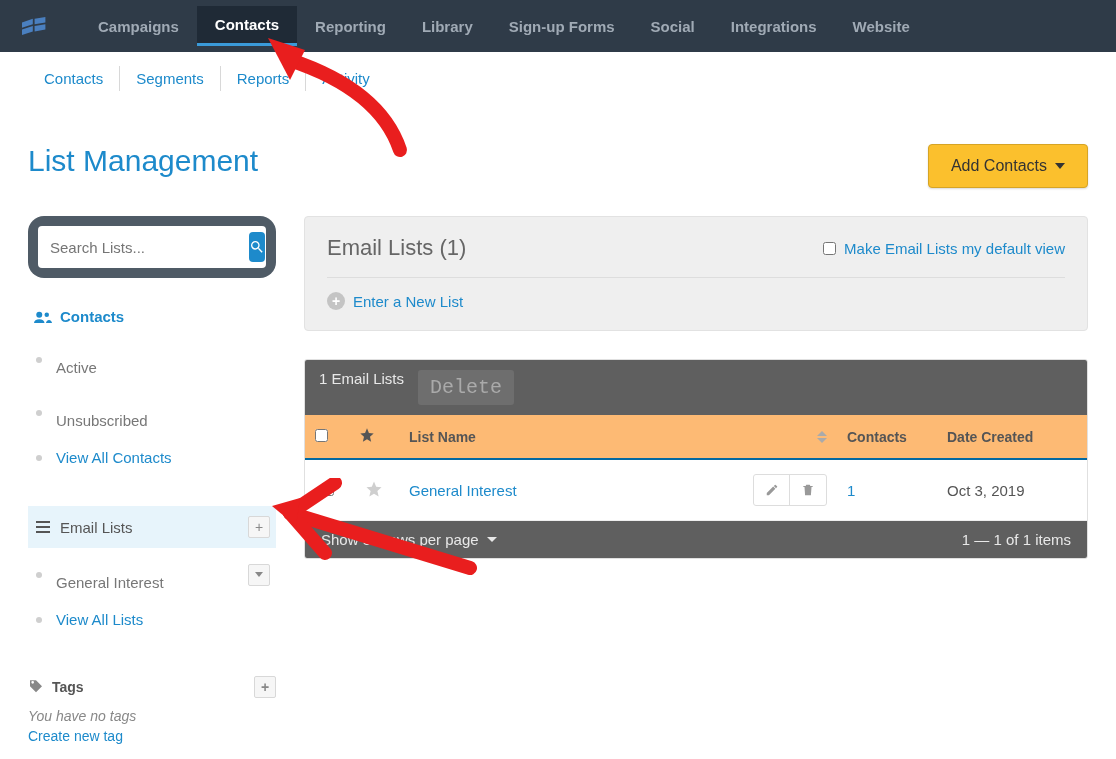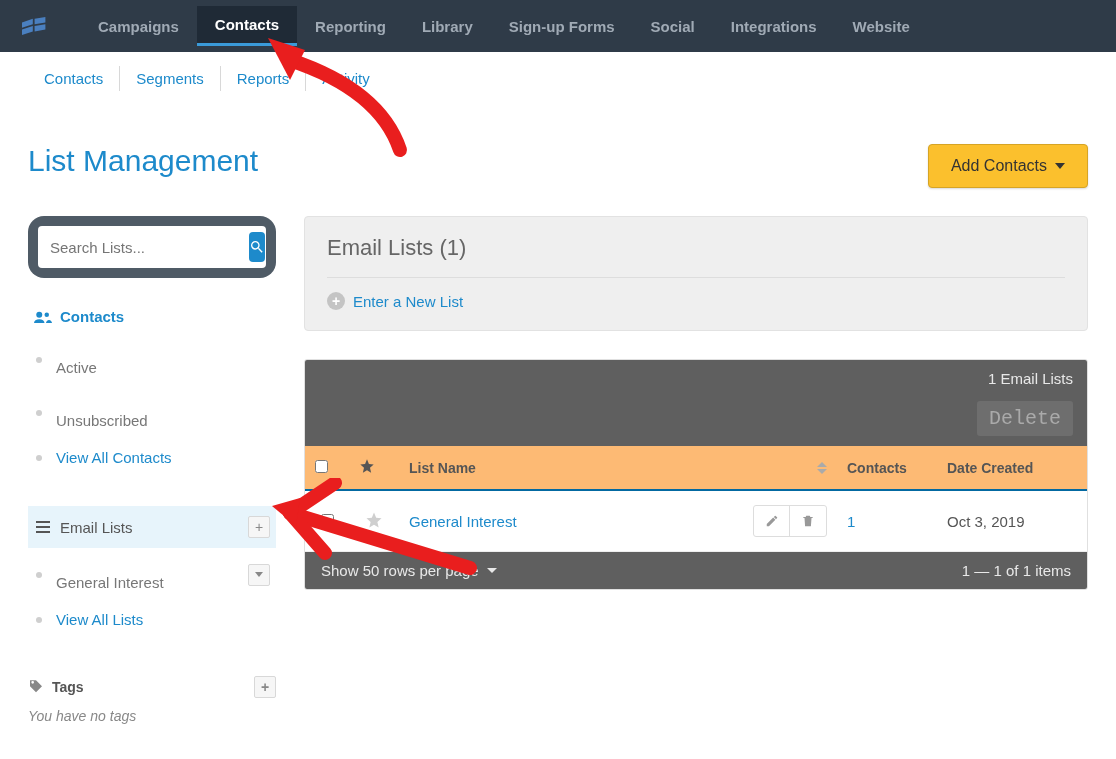--- a/index.html
+++ b/index.html
@@ -58,21 +58,21 @@
 .panel-top { background: #efefef; border: 1px solid #e2e2e2; border-radius: 4px; padding: 18px 22px 20px 22px; margin-bottom: 28px; }
 .panel-top-row1 { display: flex; justify-content: space-between; align-items: center; padding-bottom: 16px; border-bottom: 1px solid #ddd; }
 .panel-title { font-size: 22px; color: #666; font-weight: 400; }
 .default-view { display: flex; align-items: center; gap: 8px; color: #1d8acb; cursor: pointer; font-size: 15px; }
 .default-view input { cursor: pointer; }
 .enter-list { display: flex; align-items: center; gap: 8px; padding-top: 14px; color: #1d8acb; cursor: pointer; font-size: 15px; }
 .enter-list .plus-circle { width: 18px; height: 18px; border-radius: 50%; background: #c4c4c4; color: #fff; display: flex; align-items: center; justify-content: center; font-size: 14px; font-weight: bold; }
 
 
 .table-wrap { border: 1px solid #e0e0e0; border-radius: 3px; overflow: hidden; }
-.table-toolbar { background: #5f5f5f; color: #e8e8e8; display: flex; align-items: flex-end; padding: 10px 14px; gap: 14px; flex-direction: column; }
+.table-toolbar { background: #5f5f5f; color: #e8e8e8; display: flex; align-items: flex-start; padding: 10px 14px; gap: 14px; }
 .toolbar-count { font-size: 15px; }
 .toolbar-del { background: #6e6e6e; color: #aaa; padding: 6px 12px; border-radius: 3px; font-size: 20px; cursor: not-allowed; font-family: Liberation Mono, monospace; }
 
 table.lists { width: 100%; border-collapse: collapse; }
 table.lists th { background: #fdba74; border-bottom: 2px solid #0369a1; padding: 12px 10px; text-align: left; font-weight: 600; color: #555; font-size: 14px; }
 table.lists th.sortable { position: relative; }
 .sort-arrows { position: absolute; right: 10px; top: 50%; transform: translateY(-50%); display: flex; flex-direction: column; gap: 2px; }
 .sort-arrows .up { width: 0; height: 0; border-left: 5px solid transparent; border-right: 5px solid transparent; border-bottom: 5px solid #aaa; }
 .sort-arrows .down { width: 0; height: 0; border-left: 5px solid transparent; border-right: 5px solid transparent; border-top: 5px solid #aaa; }
 table.lists td { padding: 14px 10px; border-bottom: 1px solid #eee; font-size: 15px; vertical-align: middle; }
@@ -210,27 +210,32 @@
         <div class="tag-heading">
           <span class="left">
             <svg width="16" height="16" viewBox="0 0 24 24" fill="#888">
                 <path d="M21 11l-9-9H3v9l9 9 9-9zM7 7a2 2 0 110-4 2 2 0 010 4z"></path>
               </svg>
             <span>Tags</span>
           </span>
           <span class="mini-btn">+</span>
         </div>
         <div class="no-tags">You have no tags</div>
+        <div class="create-tag">Create new tag</div>
       </div>
     </div>
 
     <div class="content">
       <div class="panel-top">
         <div class="panel-top-row1">
           <div class="panel-title">Email Lists (1)</div>
+          <label class="default-view">
+            <input type="checkbox" style="">
+            <span>Make Email Lists my default view</span>
+          </label>
         </div>
         <div class="enter-list">
           <span class="plus-circle">+</span>
           <span>Enter a New List</span>
         </div>
       </div>
 
       <div class="table-wrap">
         <div class="table-toolbar">
           <span class="toolbar-count">1 Email Lists</span>

